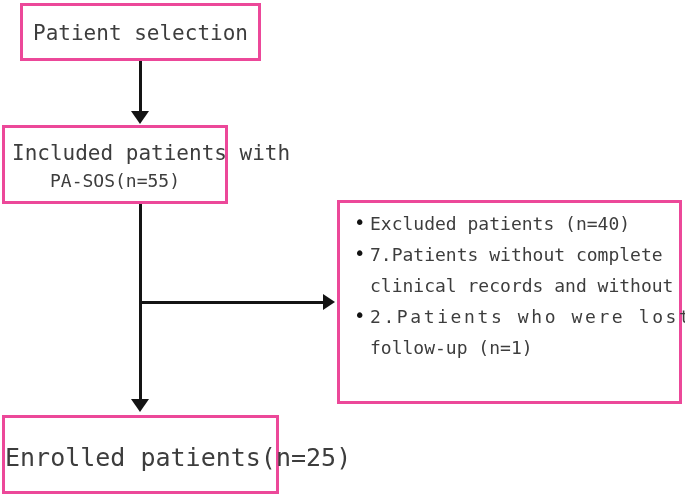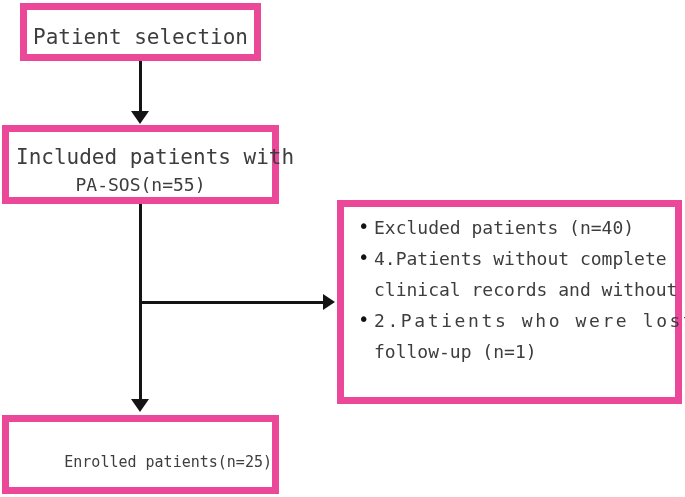--- a/index.html
+++ b/index.html
@@ -17,21 +17,21 @@
     width: 685px;
     height: 497px;
     background: #ffffff;
     overflow: hidden;
   }
 
   
   .flow-box {
     position: absolute;
     box-sizing: border-box;
-    border: 7px solid #ec4899;
+    border: 3px solid #ec4899;
     background: #ffffff;
   }
   .box-text {
     font-family: "DejaVu Sans Mono", "Liberation Mono", monospace;
     color: #3d3d3d;
     white-space: pre;
     letter-spacing: 0px;
   }
 
   
@@ -48,21 +48,21 @@
     top: 14px;
     text-align: center;
     font-size: 21px;
     line-height: 26px;
   }
 
   
   #box-included {
     left: 2px;
     top: 125px;
-    width: 277px;
+    width: 226px;
     height: 79px;
   }
   #box-included .line-a {
     position: absolute;
     left: 7px;
     top: 11px;
     font-size: 21px;
     line-height: 28px;
   }
   #box-included .line-b {
@@ -81,21 +81,21 @@
     top: 415px;
     width: 277px;
     height: 79px;
   }
   #box-enrolled .box-text {
     position: absolute;
     left: 0;
     right: 0;
     top: 26px;
     text-align: right;
-    font-size: 15px;
+    font-size: 25px;
     line-height: 28px;
   }
 
   
   #box-excluded {
     left: 337px;
     top: 200px;
     width: 345px;
     height: 204px;
   }
@@ -189,21 +189,21 @@
 
   <div class="vline" id="conn-2-line"></div>
   <div class="arrowhead-down" id="conn-2-arrow"></div>
 
   <div class="hline" id="conn-branch-h"></div>
   <div class="arrowhead-right" id="conn-branch-arrow"></div>
 
   <div class="flow-box" id="box-excluded">
     <div class="excl-list">
         <div class="excl-line"><span class="bullet">•</span><span>Excluded patients (n=40)</span></div>
-        <div class="excl-line"><span class="bullet">•</span><span>4.Patients without complete</span></div>
+        <div class="excl-line"><span class="bullet">•</span><span>7.Patients without complete</span></div>
         <div class="excl-line cont"><span>clinical records and without</span></div>
         <div class="excl-line tracked"><span class="bullet">•</span><span>2.Patients who were lost to</span></div>
         <div class="excl-line cont"><span>follow-up (n=1)</span></div>
       </div>
   </div>
 
   <div class="flow-box" id="box-enrolled">
     <div class="box-text">Enrolled patients(n=25)</div>
   </div>
 

